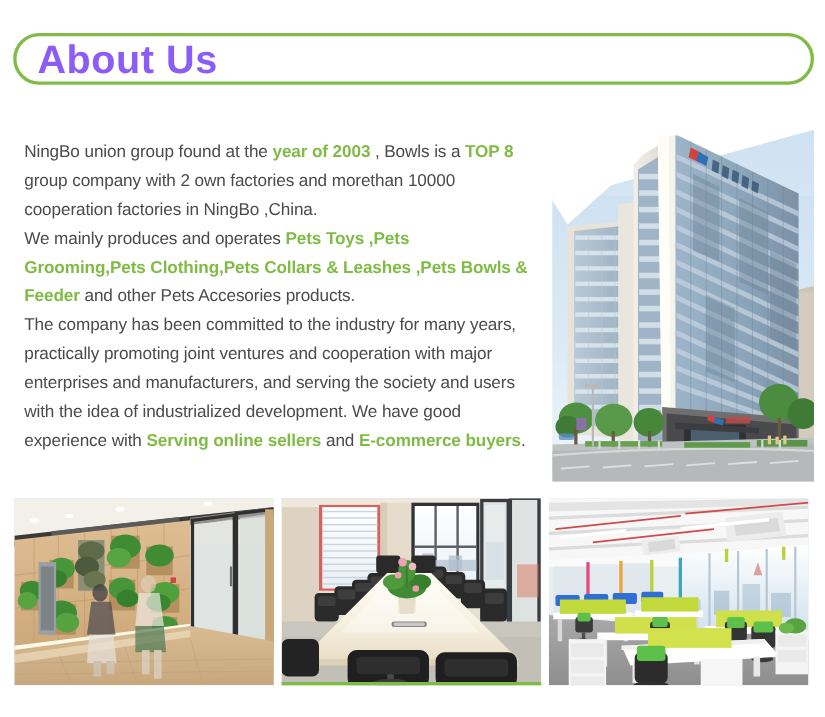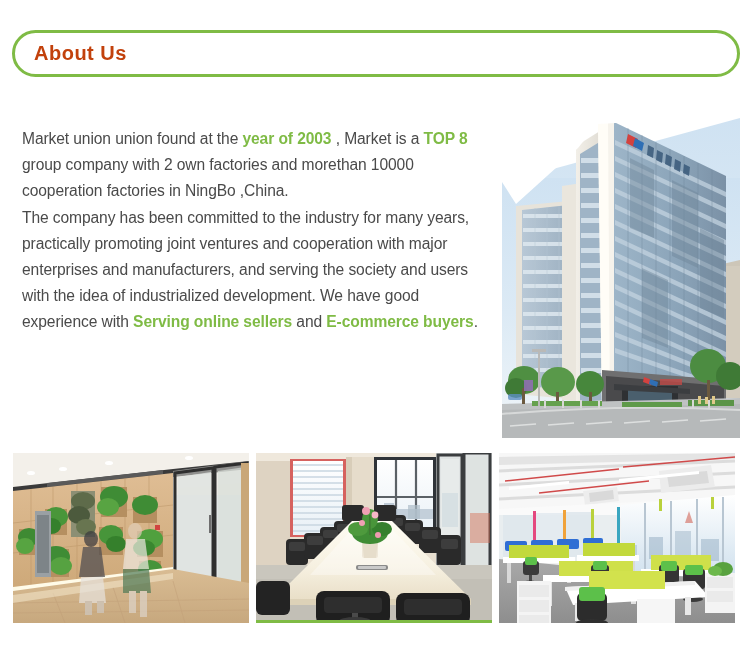--- a/index.html
+++ b/index.html
@@ -18,24 +18,24 @@
     position: absolute;
     left: 12px; top: 30px;
     width: 728px; height: 47px;
     border: 3px solid #7fbb45;
     border-radius: 24px;
     background: #ffffff;
   }
   .header-title {
     position: absolute;
     left: 34px; top: 34px;
-    font-size: 20px;
+    font-size: 36px;
     font-weight: bold;
     letter-spacing: 0.5px;
-    color: #c2410c;
+    color: #8b5cf6;
     line-height: 39px;
     white-space: nowrap;
   }
 
   
   .copy {
     position: absolute;
     left: 22px; top: 126px;
     width: 460px;
     font-size: 15.6px;
@@ -73,21 +73,24 @@
 </head>
 <body>
 
 <div class="page">
 
   <div class="header-banner"></div>
   <div class="header-title">About Us</div>
 
   <div class="copy">
     <p>
-      <span>Market union union found at the </span><span class="g">year of 2003</span><span> , Market is a </span><span class="g">TOP 8</span><span> group company with 2 own factories and morethan 10000 cooperation factories in NingBo ,China.</span>
+      <span>NingBo union group found at the </span><span class="g">year of 2003</span><span> , Bowls is a </span><span class="g">TOP 8</span><span> group company with 2 own factories and morethan 10000 cooperation factories in NingBo ,China.</span>
+    </p>
+    <p>
+      <span>We mainly produces and operates </span><span class="g">Pets Toys ,Pets Grooming,Pets Clothing,Pets Collars &amp; Leashes ,Pets Bowls &amp; Feeder</span><span> and other Pets Accesories products.</span>
     </p>
     <p>
       <span>The company has been committed to the industry for many years, practically promoting joint ventures and cooperation with major enterprises and manufacturers, and serving the society and users with the idea of industrialized development. We have good experience with </span><span class="g">Serving online sellers</span><span> and </span><span class="g">E-commerce buyers</span><span>.</span>
     </p>
   </div>
 
   <div class="photo photo-building">
     <svg width="238" height="320" viewBox="0 0 238 320">
       <defs>
         <linearGradient id="sky" x1="0" y1="0" x2="0" y2="1">

